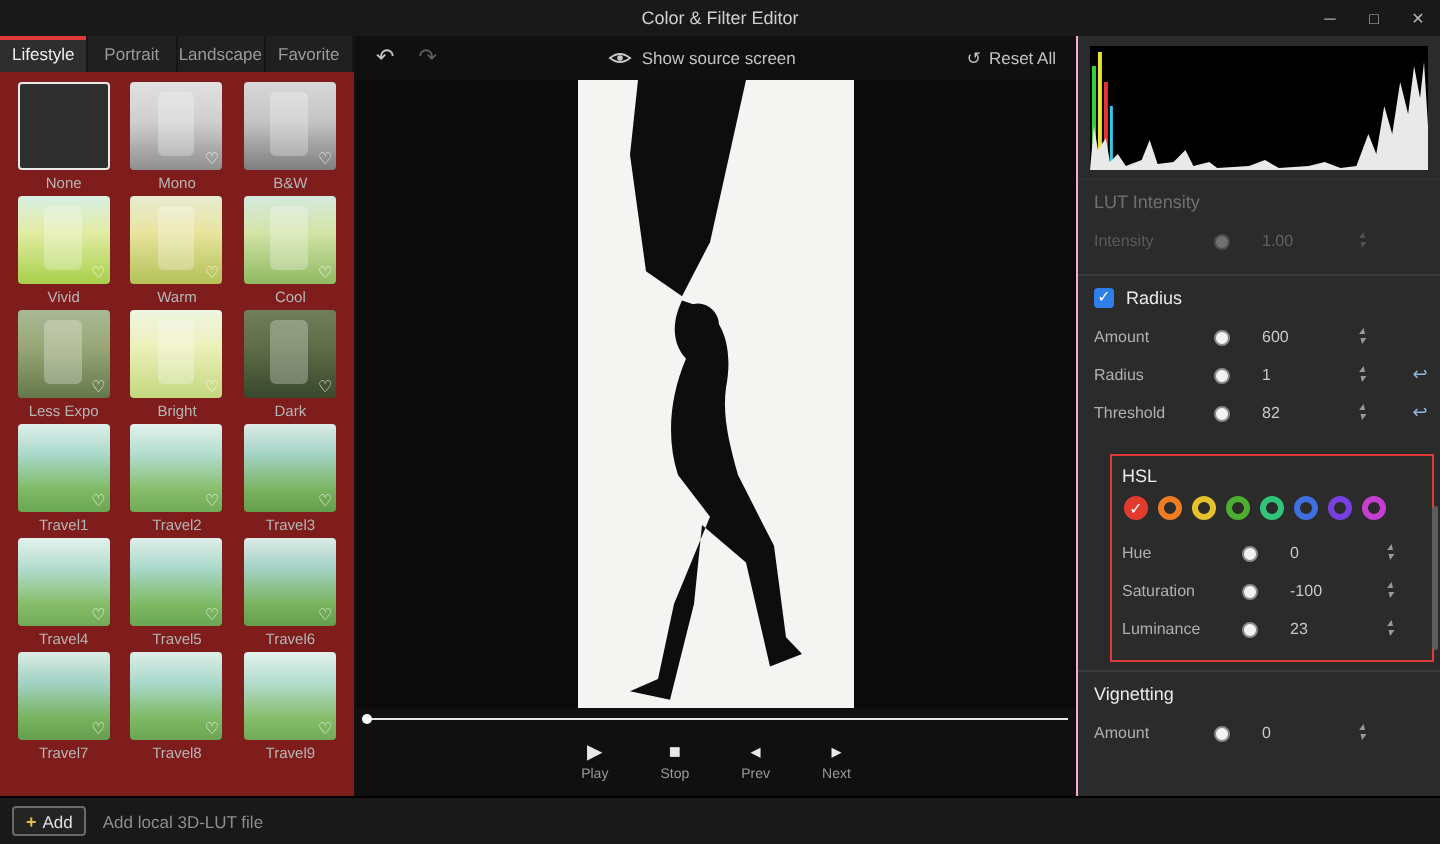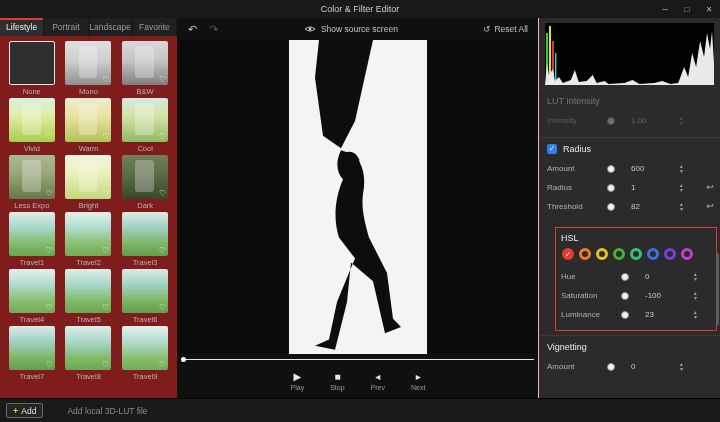--- a/index.html
+++ b/index.html
@@ -83,21 +83,21 @@
   .dots{display:flex;gap:5px;margin:1px 0 7px 1px}
   .dot{width:12px;height:12px;border-radius:50%;border:3px solid #888;background:transparent}
   .dot.sel{border:none;display:flex;align-items:center;justify-content:center;color:#fff;font-size:8px}
   .scrollbar{position:absolute;right:1px;top:235px;width:3px;height:72px;background:#5d5d5d;border-radius:2px}
   
   .footer{flex:0 0 24px;background:#191919;border-top:1px solid #000;display:flex;align-items:center;padding:0 6px}
   .add-btn{height:15px;border:1px solid #6a6a6a;border-radius:2px;display:flex;align-items:center;
     padding:0 6px;gap:3px;background:#242424}
   .add-plus{color:#e8c341;font-weight:bold;font-size:9px}
   .add-label{color:#e0e0e0;font-size:8.5px}
-  .add-hint{color:#8d8d8d;margin-left:24px;font-size:8.5px}
+  .add-hint{color:#8d8d8d;margin-left:8px;font-size:8.5px}
   .apply{margin-left:auto;width:72px;height:18px;border-radius:2px;color:#fff;display:flex;
     align-items:center;justify-content:center;font-size:9.5px;font-weight:bold}
 </style>
 </head>
 <body>
 
 <div class="window">
 
   <div class="titlebar">
     <div class="title">Color &amp; Filter Editor</div>

